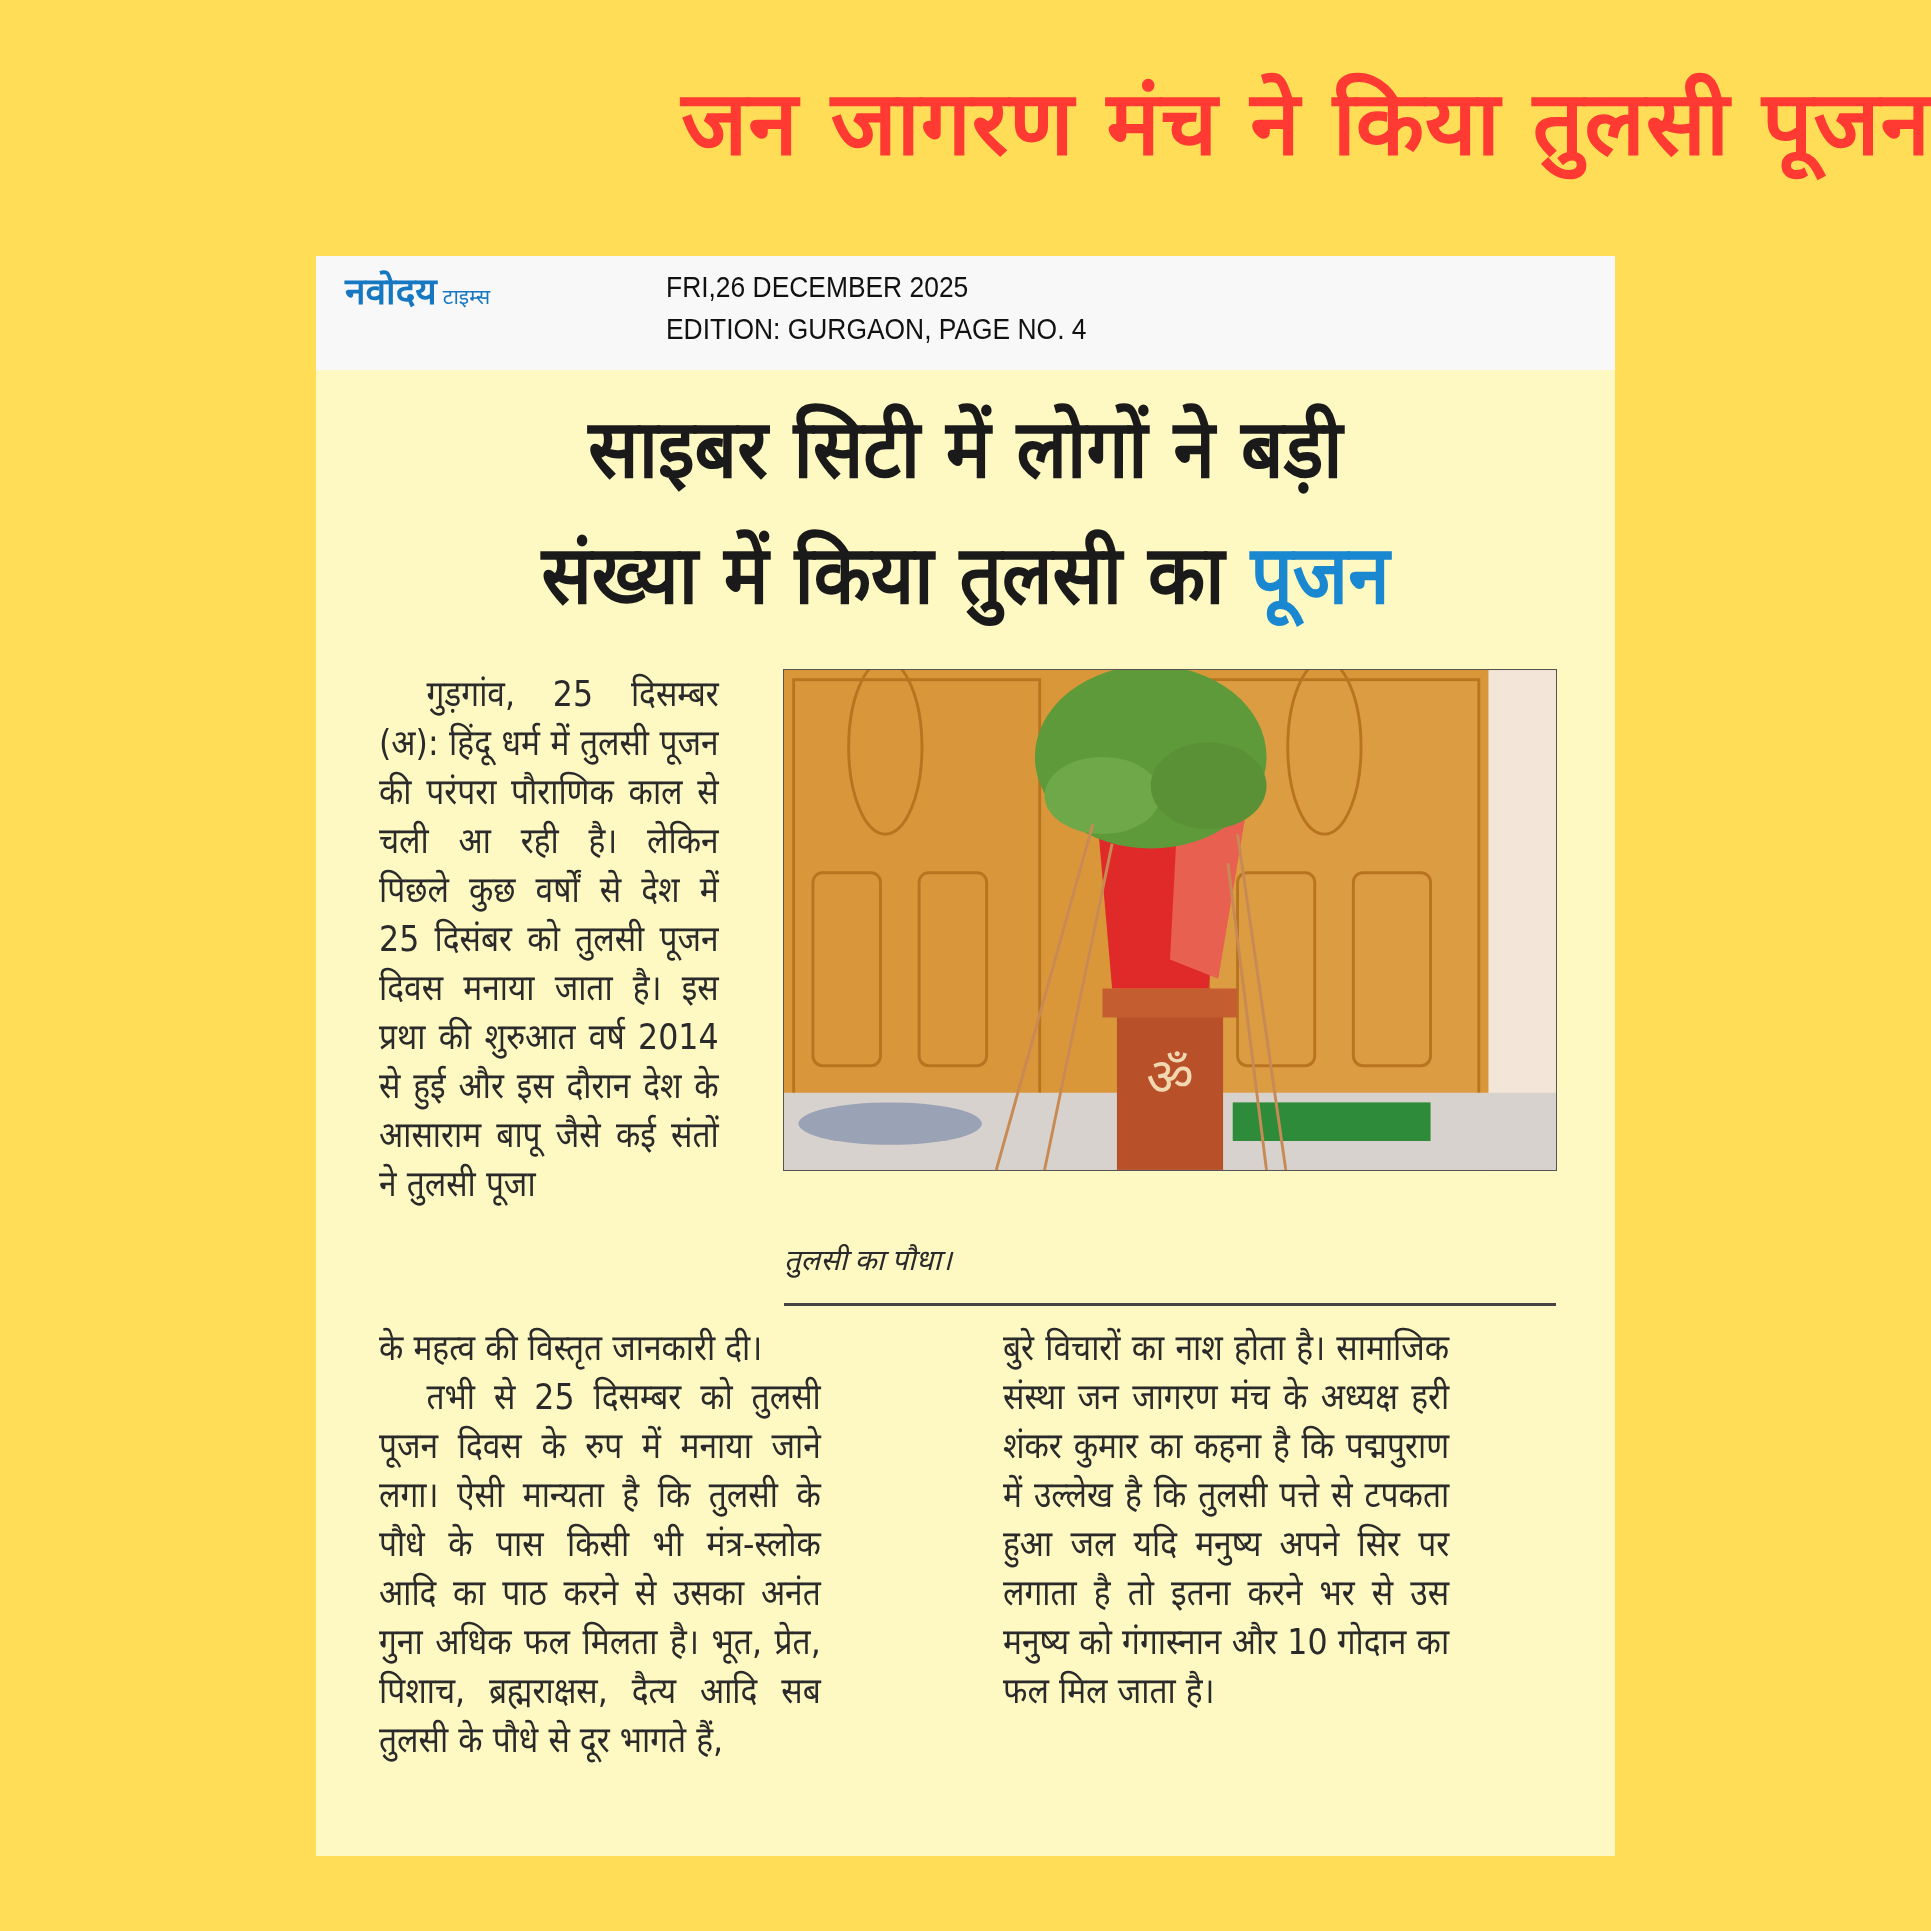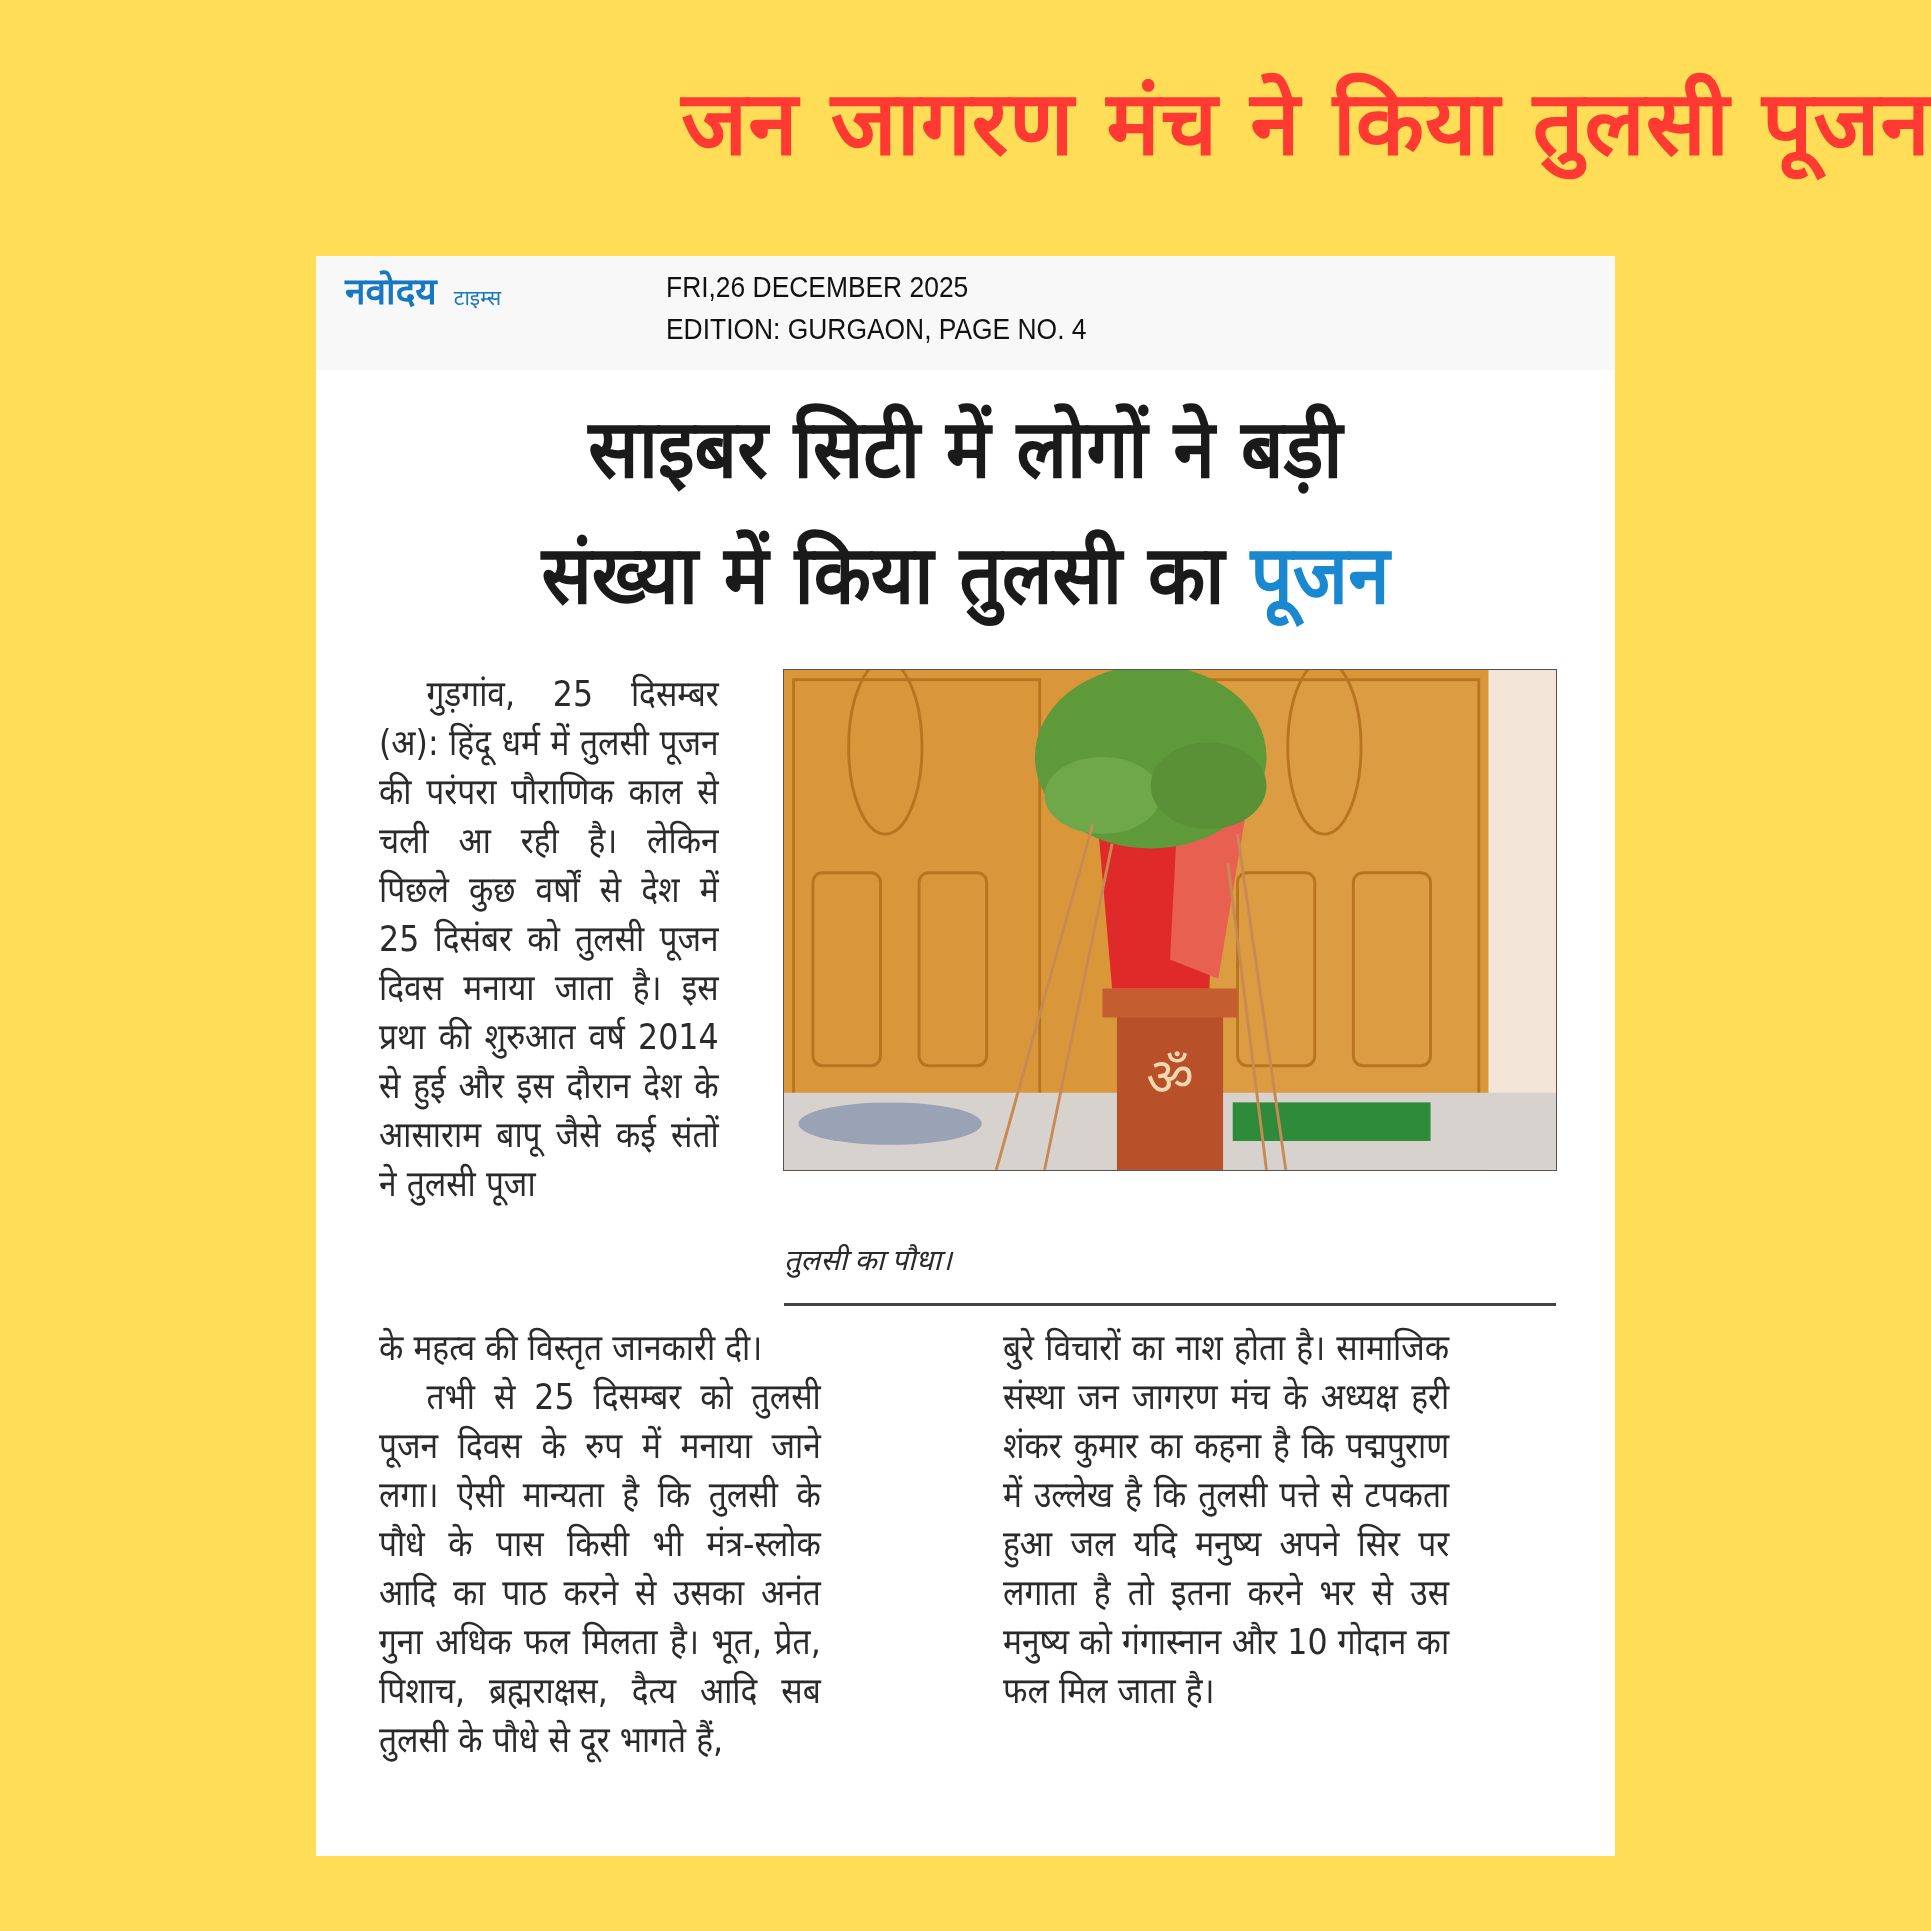--- a/index.html
+++ b/index.html
@@ -18,21 +18,21 @@
     font-family: "DejaVu Sans", sans-serif;
     font-weight: bold;
     font-size: 89px;
     line-height: 126px;
     letter-spacing: 1px;
   }
   .paper {
     position: absolute;
     left: 316px; top: 256px;
     width: 1299px; height: 1600px;
-    background: #ffffff;
+    background: #fef9c3;
   }
   .paper-header {
     position: absolute;
     left: 0; top: 0; width: 1299px; height: 114px;
     background: #F8F8F8;
   }
   .masthead {
     position: absolute;
     left: 29px; top: 15.4px;
     display: flex; align-items: flex-end;
@@ -41,22 +41,22 @@
     color: #1778C2;
     font-weight: bold;
     font-size: 37px;
     line-height: 42px;
     font-family: "DejaVu Sans", sans-serif;
   }
   .masthead-sub {
     color: #1778C2;
     font-size: 21px;
     line-height: 29px;
-    margin-left: 17px;
-    font-family: Liberation Serif, serif;
+    margin-left: 6px;
+    font-family: Liberation Mono, monospace;
   }
   .edition-info {
     position: absolute;
     left: 350px; top: 9.7px;
     font-family: "Liberation Sans", sans-serif;
     font-size: 30px;
     line-height: 42px;
     color: #111;
     transform: scaleX(0.88);
     transform-origin: left top;

